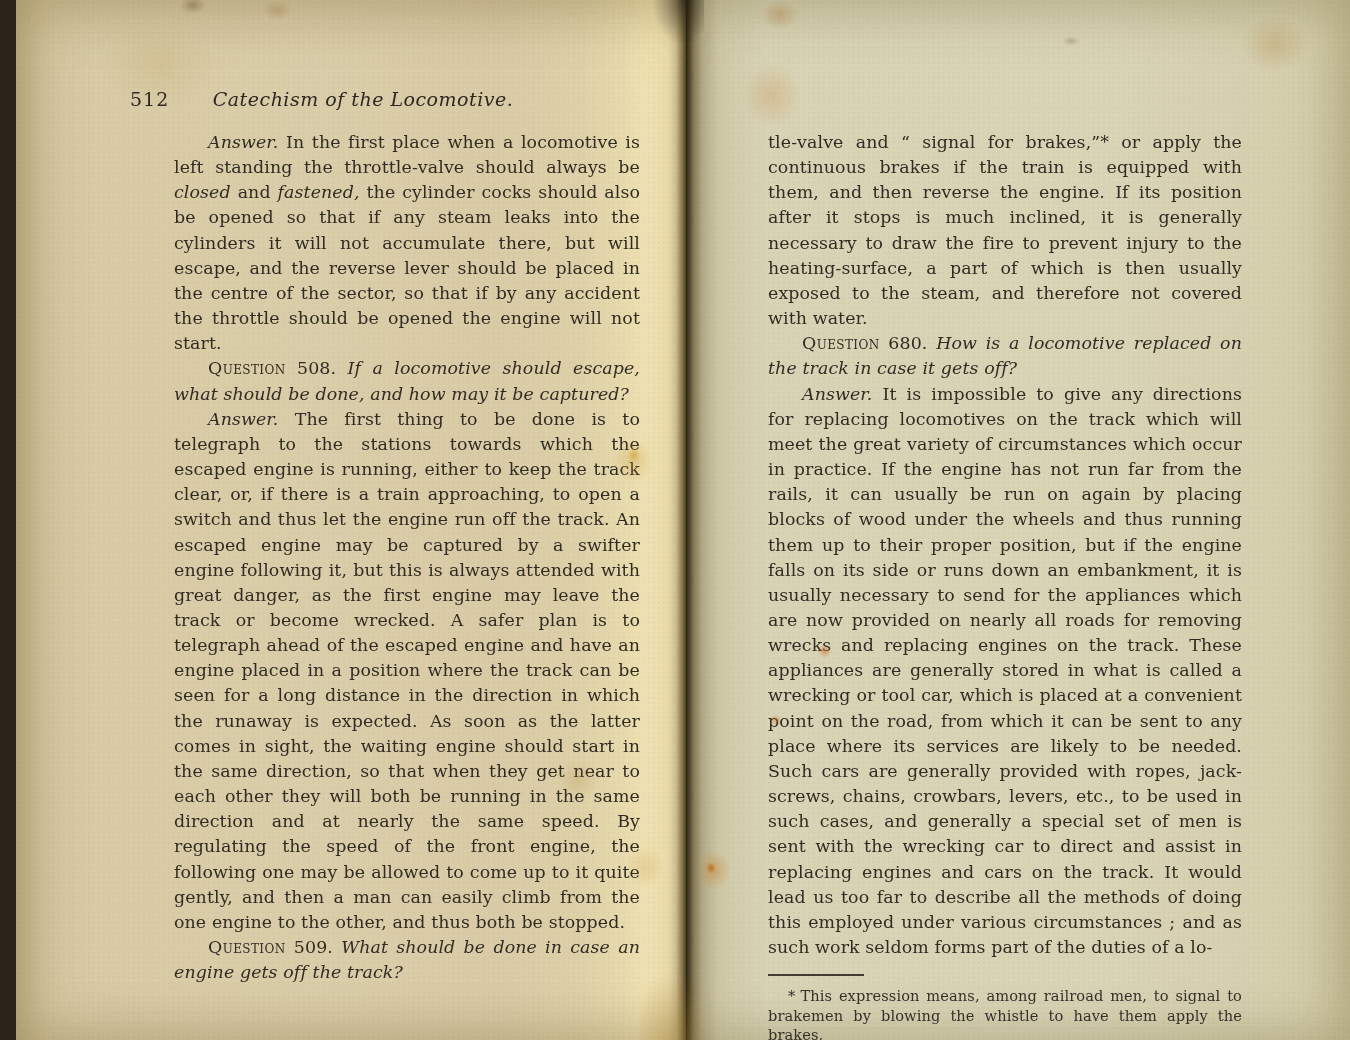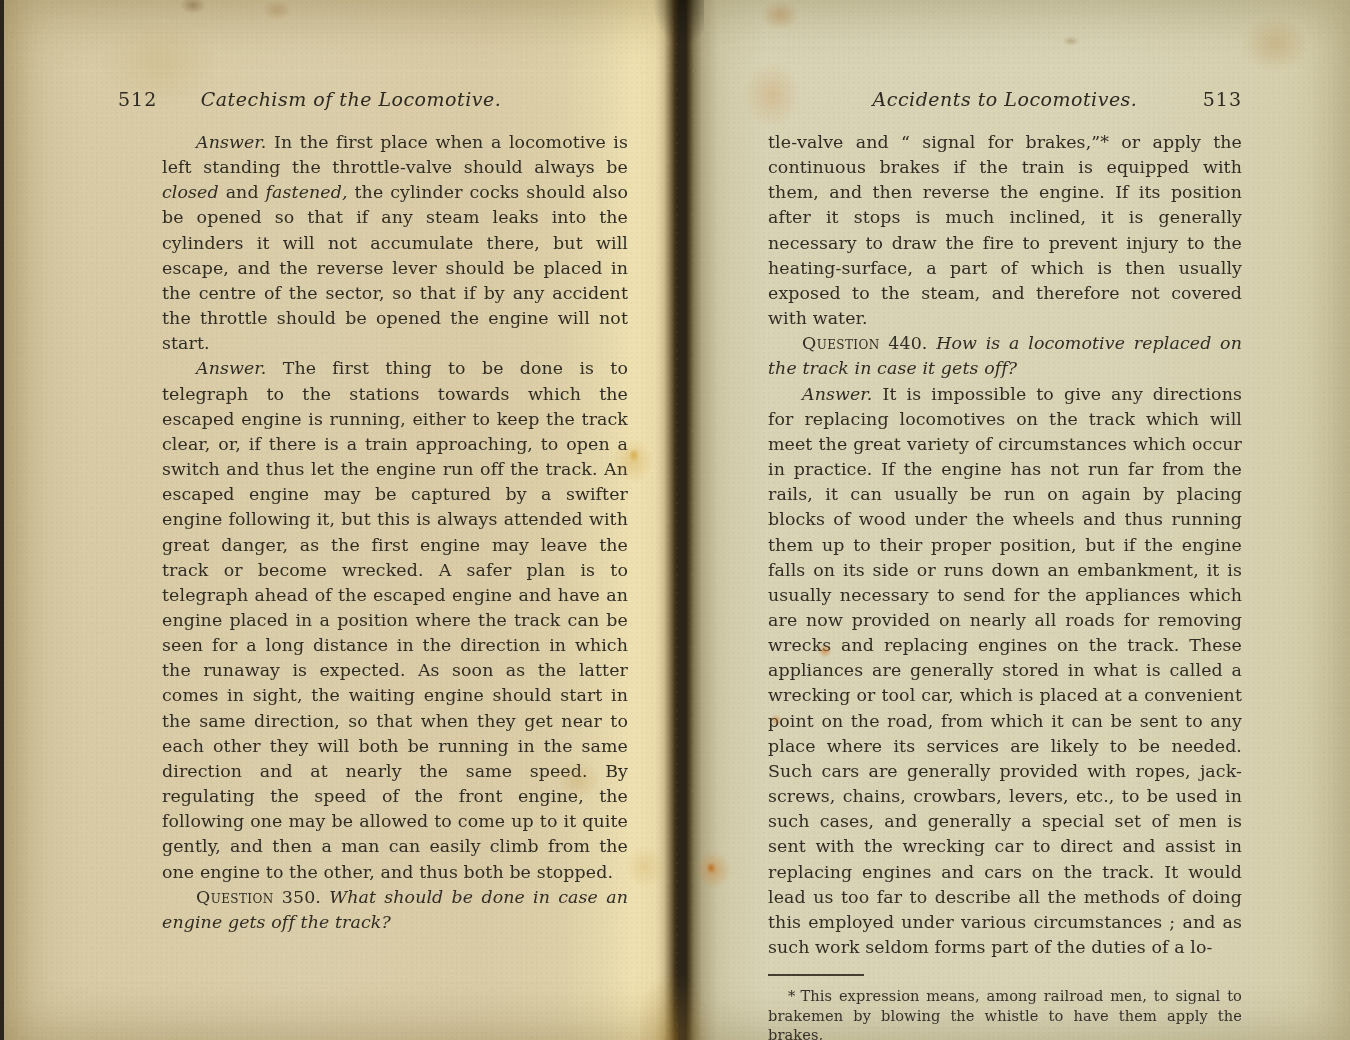--- a/index.html
+++ b/index.html
@@ -11,21 +11,21 @@
     overflow: hidden;
     font-family: "DejaVu Serif", "Liberation Serif", serif;
   }
   
   .page {
     position: absolute;
     top: 0;
     height: 1040px;
   }
   .page-left {
-    left: 4px;
+    left: 16px;
     width: 674px;
     background:
       linear-gradient(to right,
         #cfc096 0px, #d7caa4 30px, #dacda9 300px, #d9cba6 480px,
         #ddd0a8 560px, #e5d8ac 600px, #eee0b0 628px, #f0e2b2 655px,
         #d8c globally 660px, #bfae84 665px, #6b5c3c 670px, #241c10 674px);
     background: linear-gradient(to right,
         #cfc096 0px, #d7caa4 30px, #dacda9 300px, #d9cba6 480px,
         #ddd0a8 560px, #e5d8ac 600px, #eee0b0 628px, #f0e2b2 652px,
         #d8c89a 660px, #8f7d55 666px, #3a2f1c 671px, #241c10 674px);
@@ -143,34 +143,31 @@
 
 <div class="scan">
 
   <div class="page page-left">
     <div class="header header-left">
       <span class="page-num pn-left">512</span>
       <span class="running-title">Catechism of the Locomotive.</span>
     </div>
     <div class="column column-left">
         <p class="para indent"><span class="it">Answer.</span><span> In the first place when a locomotive is left standing the throttle-valve should always be </span><span class="it">closed</span><span> and </span><span class="it">fastened,</span><span> the cylinder cocks should also be opened so that if any steam leaks into the cylinders it will not accumulate there, but will escape, and the reverse lever should be placed in the centre of the sector, so that if by any accident the throttle should be opened the engine will not start.</span></p>
+        <p class="para indent"><span class="sc">Question</span><span> 508. </span><span class="it">If a locomotive should escape, what should be done, and how may it be captured?</span></p>
         <p class="para indent"><span class="it">Answer.</span><span> The first thing to be done is to telegraph to the stations towards which the escaped engine is running, either to keep the track clear, or, if there is a train approaching, to open a switch and thus let the engine run off the track.  An escaped engine may be captured by a swifter engine following it, but this is always attended with great danger, as the first engine may leave the track or become wrecked.  A safer plan is to telegraph ahead of the escaped engine and have an engine placed in a position where the track can be seen for a long distance in the direction in which the runaway is expected.  As soon as the latter comes in sight, the waiting engine should start in the same direction, so that when they get near to each other they will both be running in the same direction and at nearly the same speed.  By regulating the speed of the front engine, the following one may be allowed to come up to it quite gently, and then a man can easily climb from the one engine to the other, and thus both be stopped.</span></p>
-        <p class="para indent"><span class="sc">Question</span><span> 350. </span><span class="it">What should be done in case an engine gets off the track?</span></p>
+        <p class="para indent"><span class="sc">Question</span><span> 509. </span><span class="it">What should be done in case an engine gets off the track?</span></p>
       </div>
   </div>
 
   <div class="page page-right">
-    <div class="header header-right">
-      <span class="running-title">Accidents to Locomotives.</span>
-      <span class="page-num pn-right">513</span>
-    </div>
     <div class="column column-right">
       <div>
           <p class="para"><span>tle-valve and “ signal for brakes,”* or apply the continuous brakes if the train is equipped with them, and then reverse the engine.  If its position after it stops is much inclined, it is generally necessary to draw the fire to prevent injury to the heating-surface, a part of which is then usually exposed to the steam, and therefore not covered with water.</span></p>
-          <p class="para indent"><span class="sc">Question</span><span> 440. </span><span class="it">How is a locomotive replaced on the track in case it gets off?</span></p>
+          <p class="para indent"><span class="sc">Question</span><span> 680. </span><span class="it">How is a locomotive replaced on the track in case it gets off?</span></p>
           <p class="para indent"><span class="it">Answer.</span><span> It is impossible to give any directions for replacing locomotives on the track which will meet the great variety of circumstances which occur in practice.  If the engine has not run far from the rails, it can usually be run on again by placing blocks of wood under the wheels and thus running them up to their proper position, but if the engine falls on its side or runs down an embankment, it is usually necessary to send for the appliances which are now provided on nearly all roads for removing wrecks and replacing engines on the track.  These appliances are generally stored in what is called a wrecking or tool car, which is placed at a convenient point on the road, from which it can be sent to any place where its services are likely to be needed.  Such cars are generally provided with ropes, jack-screws, chains, crowbars, levers, etc., to be used in such cases, and generally a special set of men is sent with the wrecking car to direct and assist in replacing engines and cars on the track.  It would lead us too far to describe all the methods of doing this employed under various circumstances ; and as such work seldom forms part of the duties of a lo-</span></p>
         </div>
       <div class="footnote-block">
         <div class="footnote-rule"></div>
         <p class="footnote-text">
           <span class="fsym">*</span><span>This expression means, among railroad men, to signal to brakemen by blowing the whistle to have them apply the brakes,</span>
         </p>
       </div>
     </div>
   </div>

